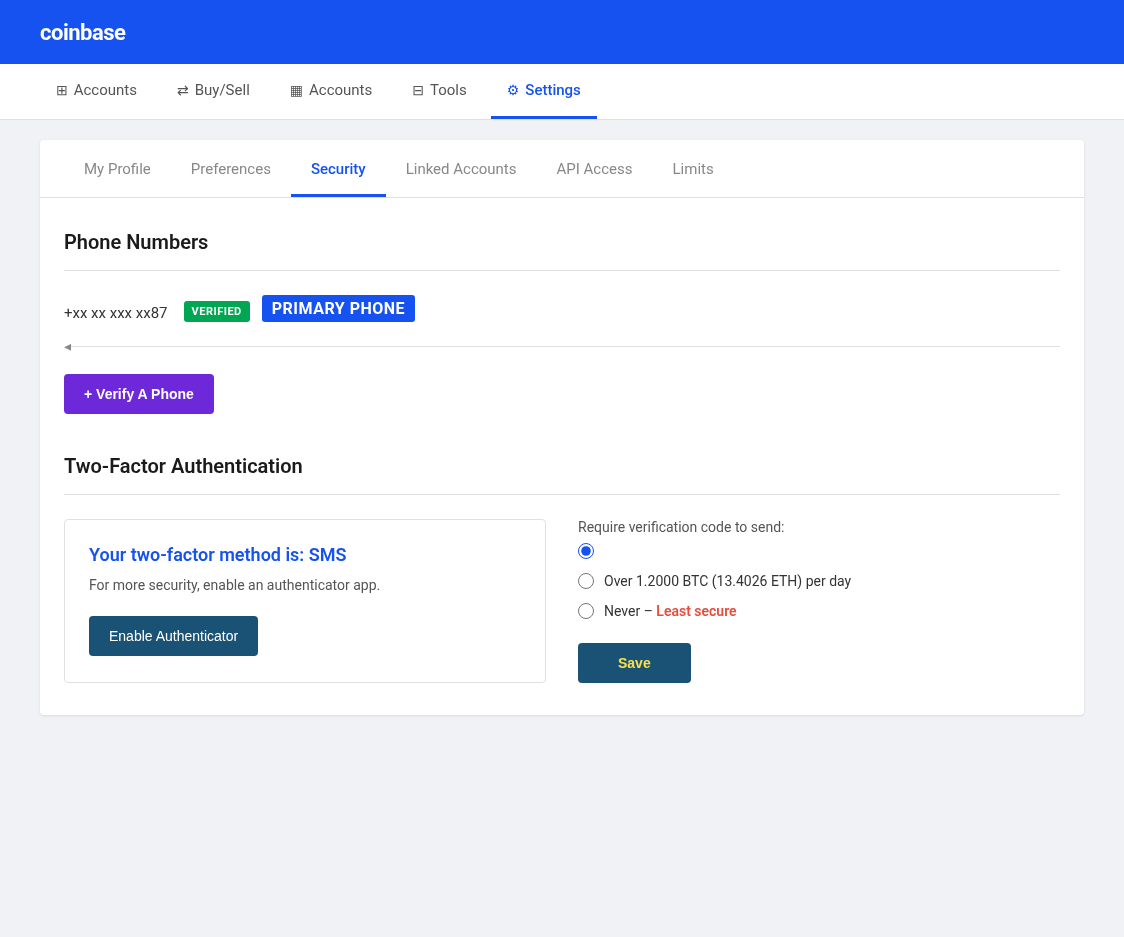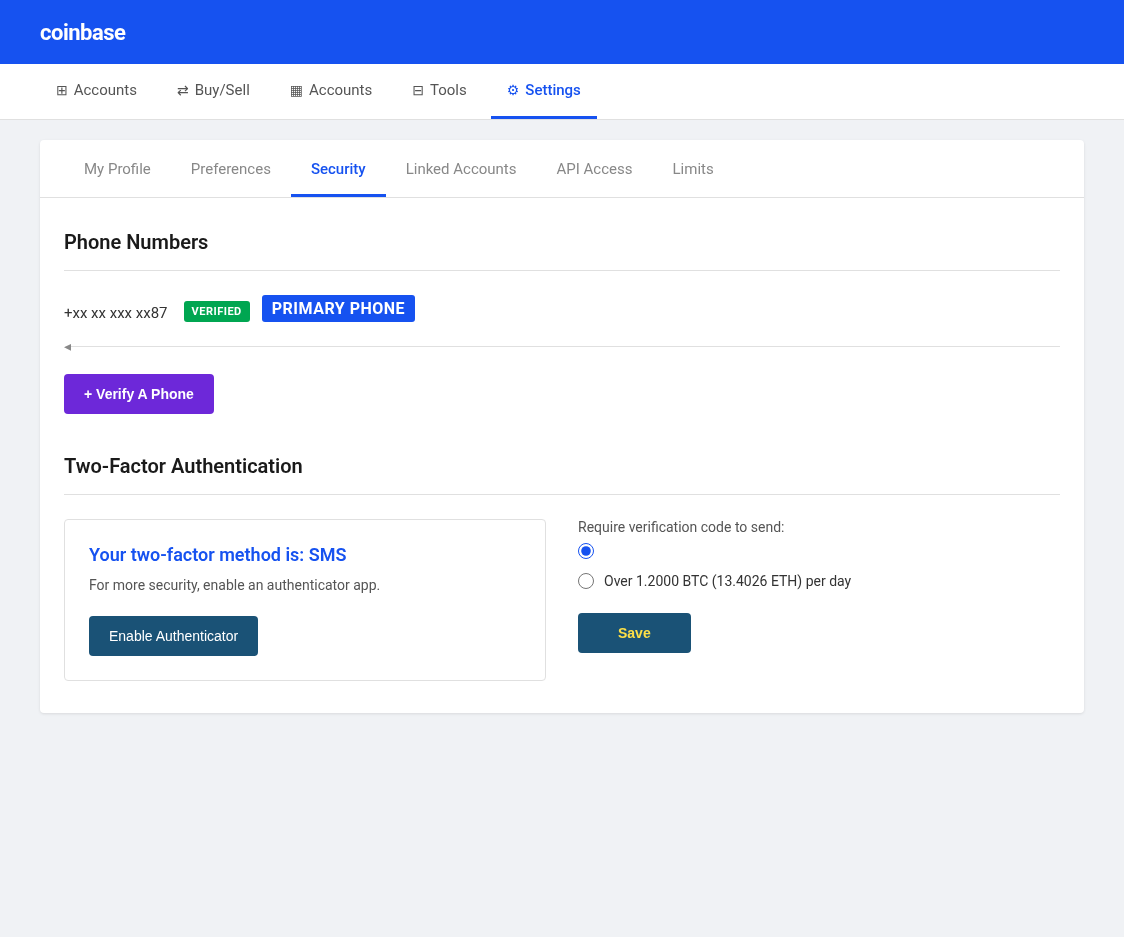--- a/index.html
+++ b/index.html
@@ -329,20 +329,24 @@
 
               <label class="radio-option">
                 <input type="radio" name="verification" checked="" style="">
               </label>
 
               <label class="radio-option">
                 <input type="radio" name="verification" style="">
                 <span>Over 1.2000 BTC (13.4026 ETH) per day</span>
               </label>
 
+              <label class="radio-option">
+                <input type="radio" name="verification" style="">
+                <span>Never – <span class="least-secure">Least secure</span></span>
+              </label>
 
             </div>
             <div class="save-row">
               <button class="btn-save">Save</button>
             </div>
           </div>
 
         </div>
       </div>
 

